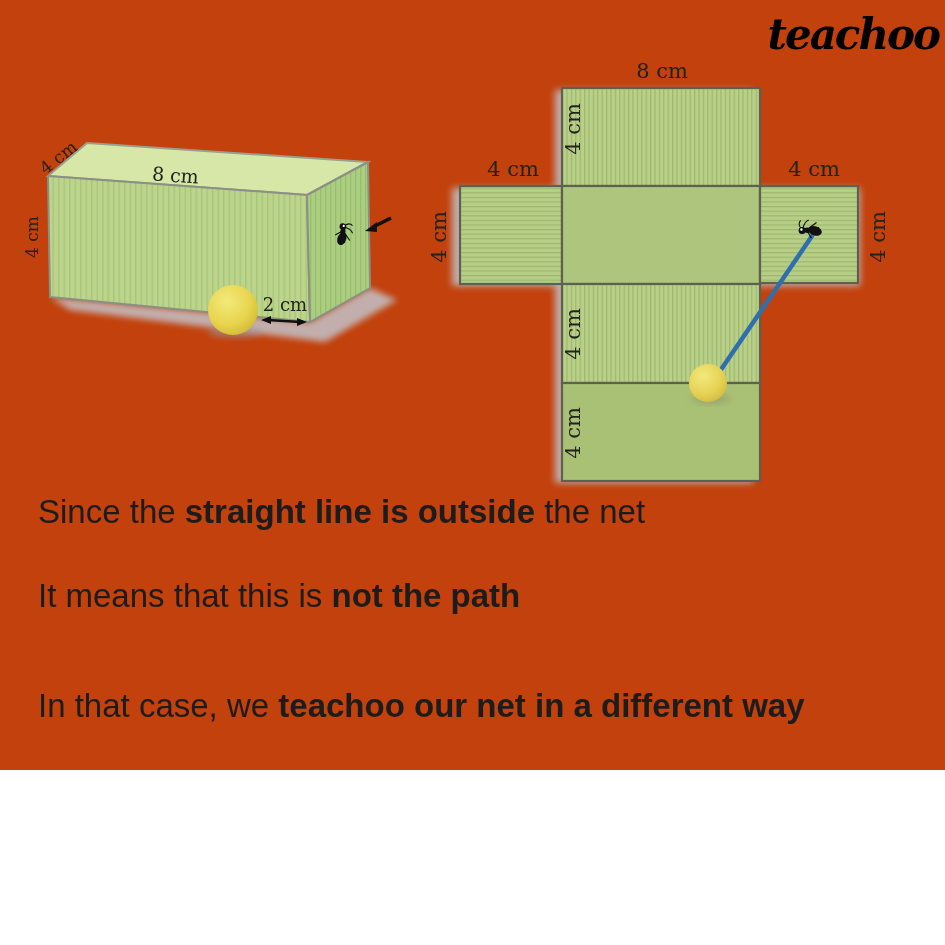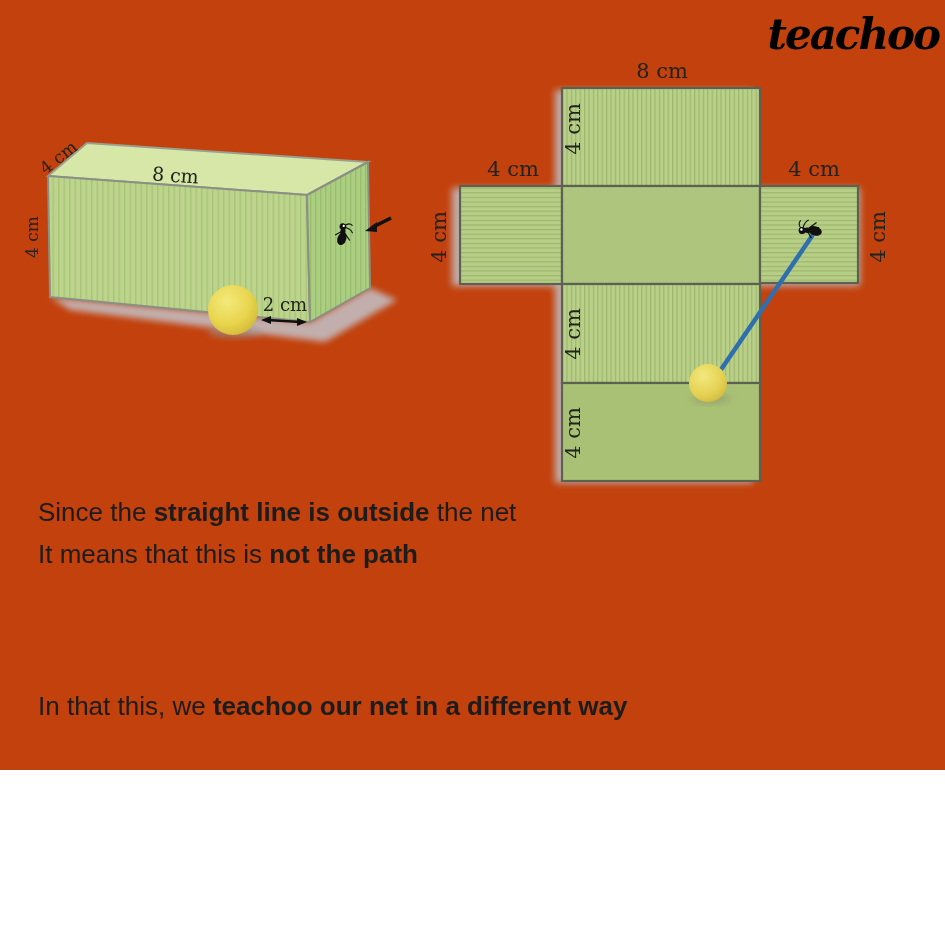--- a/index.html
+++ b/index.html
@@ -3,21 +3,21 @@
 <meta charset="utf-8">
 <style>
   html,body{margin:0;padding:0;background:#ffffff;}
   .page{position:relative;width:945px;height:770px;background:#c2410c;overflow:hidden;
         font-family:"Liberation Sans",sans-serif;padding-left:34px;}
   .logo{position:absolute;top:10px;right:40px;font-family:"DejaVu Serif",serif;
         font-style:italic;font-weight:bold;font-size:42px;color:#000;letter-spacing:-2px;}
   .bar-blue{position:absolute;top:0;right:0;width:20px;height:170px;background:#0070c0;}
   .bar-black{position:absolute;top:170px;right:0;width:16px;height:767px;background:#000;}
   .fig{position:absolute;}
-  .bodytext{position:absolute;left:38px;color:#1c1c1c;font-size:26px;line-height:32px;
+  .bodytext{position:absolute;left:38px;color:#1c1c1c;font-size:33px;line-height:32px;
             white-space:nowrap;}
   .bodytext b{font-weight:700;}
   svg text{font-family:"DejaVu Serif",serif;fill:#22231f;}
 </style>
 </head>
 <body>
 
 <div class="page">
 
   <div class="logo">teachoo</div>
@@ -126,18 +126,18 @@
     <line x1="382" y1="191" x2="288" y2="329" stroke="#2f6fad" stroke-width="4.5" stroke-linecap="round"></line>
 
     <use href="#ant" transform="translate(379,185) rotate(4)"></use>
 
     <ellipse cx="281" cy="354" rx="20" ry="5" fill="#8f9569" opacity="0.6" filter="url(#soft2)"></ellipse>
     <circle cx="278" cy="338" r="19" fill="url(#ballg2)"></circle>
   </svg>
 
   <div class="bodytext" style="top:496px;"><span>Since the </span><b>straight line is outside</b><span> the net</span></div>
 
-  <div class="bodytext" style="top:538px;"><span>It means that this is </span><b>not the path</b><span></span></div>
+  <div class="bodytext" style="top:580px;"><span>It means that this is </span><b>not the path</b><span></span></div>
 
-  <div class="bodytext" style="top:690px;"><span>In that this, we </span><b>teachoo our net in a different way</b><span></span></div>
+  <div class="bodytext" style="top:690px;"><span>In that case, we </span><b>teachoo our net in a different way</b><span></span></div>
 
 
 </div>
 
 </body></html>

